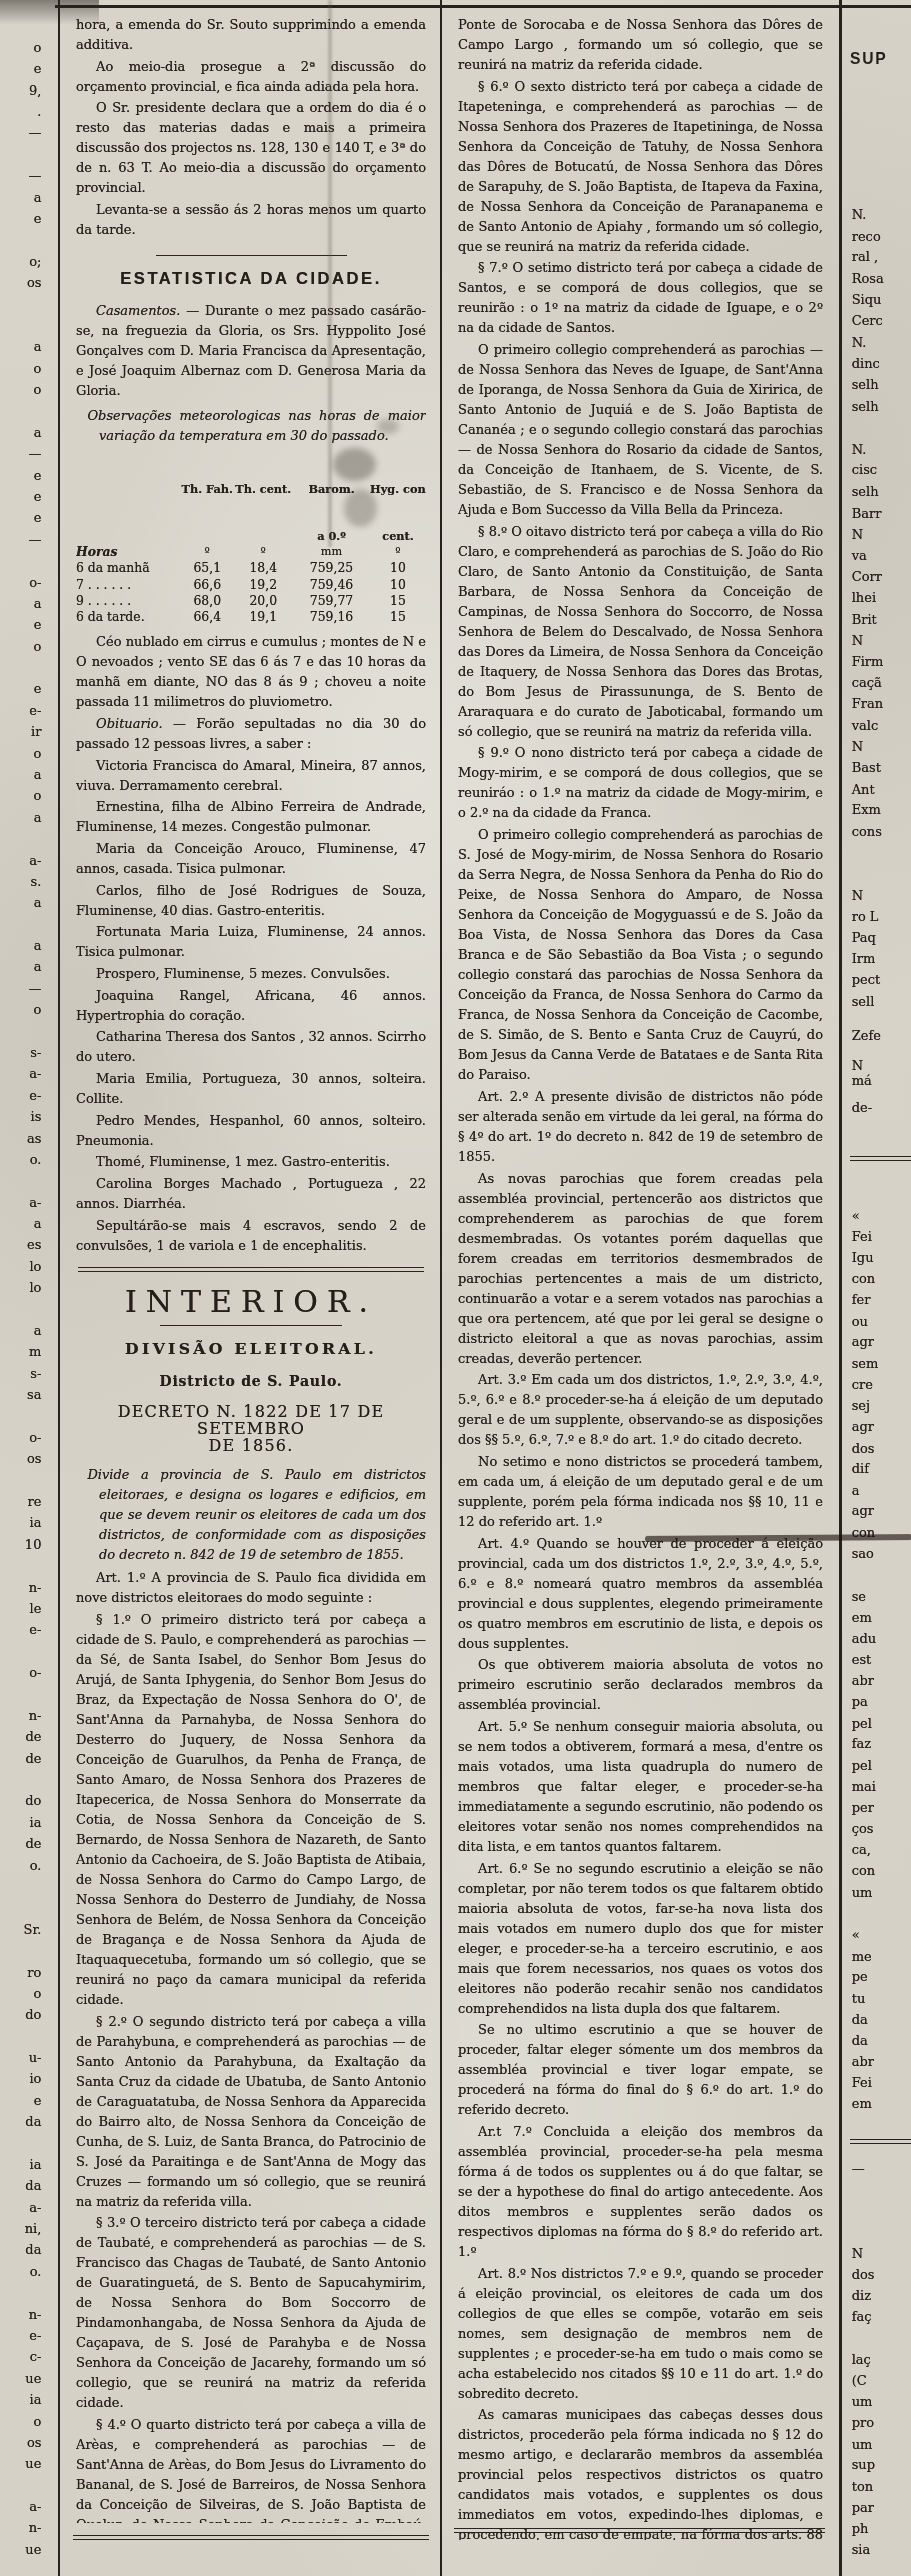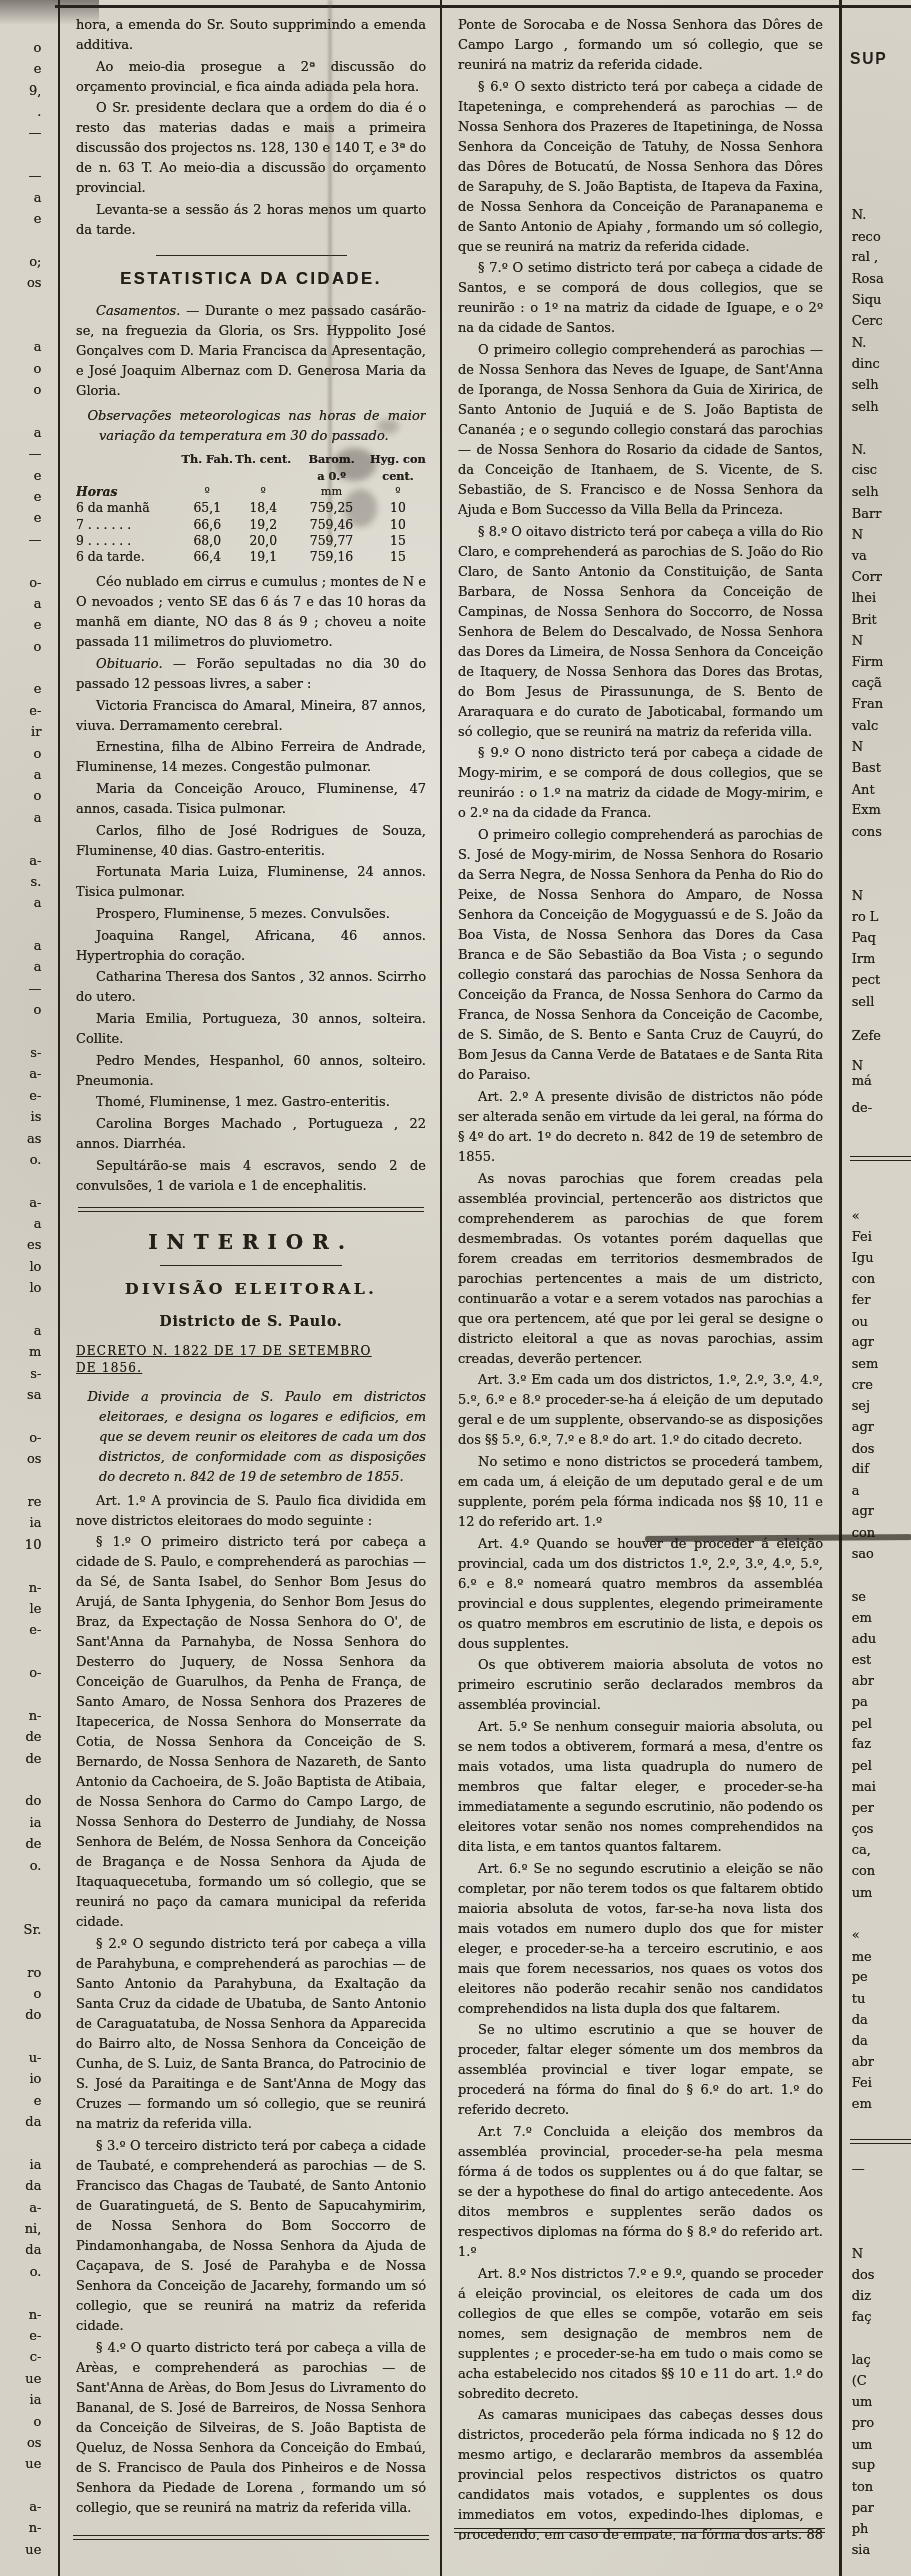--- a/index.html
+++ b/index.html
@@ -17,32 +17,32 @@
        font-size:13px;line-height:20px;overflow:hidden;
        text-shadow:0 0 0.6px rgba(40,32,24,.75);}
   #col1{left:76px;width:350px;height:2508px;}
   #col2{left:458px;width:365px;height:2525px;}
   p.para{margin:0 0 1.7px 0;text-indent:20px;}
   p.noindent{text-indent:0;}
   .lead{font-style:italic;}
   p.hang{font-style:italic;padding-left:23px;text-indent:-11.6px;margin:5px 0 3.3px;}
   .h1{font-family:"Liberation Sans",sans-serif;font-weight:bold;font-size:16.6px;
       letter-spacing:2.5px;text-align:center;margin:13.3px 0 11.6px;text-indent:0;}
-  .display{font-weight:bold;font-size:20px;line-height:30px;letter-spacing:9px;
+  .display{font-weight:normal;font-size:30px;line-height:30px;letter-spacing:9px;
       text-align:center;margin:15px 0 8.3px;text-indent:0;}
   .h2{font-weight:bold;font-size:15.7px;letter-spacing:3.3px;text-align:center;margin:6.6px 0 11.6px;text-indent:0;}
   .h3{font-weight:bold;font-size:14px;letter-spacing:0.8px;text-align:center;margin:0 0 11.6px;text-indent:0;}
-  .h4{font-size:12px;letter-spacing:1.2px;text-align:left;line-height:17.4px;margin:0 0 10px;text-indent:0;text-decoration:underline;}
+  .h4{font-size:16px;letter-spacing:1.2px;text-align:center;line-height:17.4px;margin:0 0 10px;text-indent:0;}
   .rule-short{width:191px;border:0;border-top:1.7px solid #2b251e;margin:15px auto 6.6px;}
   .rule-mid{width:182px;border:0;border-top:1.7px solid #2b251e;margin:1.7px auto 13.3px;}
   .rule-double{border:0;border-top:1.7px solid #2b251e;border-bottom:0.8px solid #2b251e;height:2.5px;margin:11.6px 1.7px 8.3px;}
   
   .wtable{margin:5px 0 6.6px;font-size:11.3px;line-height:14px;}
   .wtable .grid{display:grid;grid-template-columns:30% 15% 17% 22% 16%;}
-  .wtable .hc{font-weight:bold;text-align:center;white-space:nowrap;}
+  .wtable .hc{font-weight:bold;text-align:center;white-space:nowrap;margin-top:30px;}
   .wtable .uc{text-align:center;}
   .wtable .horas{font-weight:bold;font-style:italic;font-size:12.4px;text-align:left;padding-left:21.5px;}
   .wtable .rl{text-align:left;white-space:nowrap;font-size:12.4px;padding-left:6.6px;}
   .wtable .rc{text-align:center;font-size:12.4px;}
   .wtable .grid>div{padding:1.2px 0;}
   
   .vrule{position:absolute;top:0;bottom:0;background:#27221c;width:2.1px;}
   #vrule-left{left:58px;}
   #vrule-mid{left:440px;}
   #vrule-right{left:839px;width:2.9px;}

